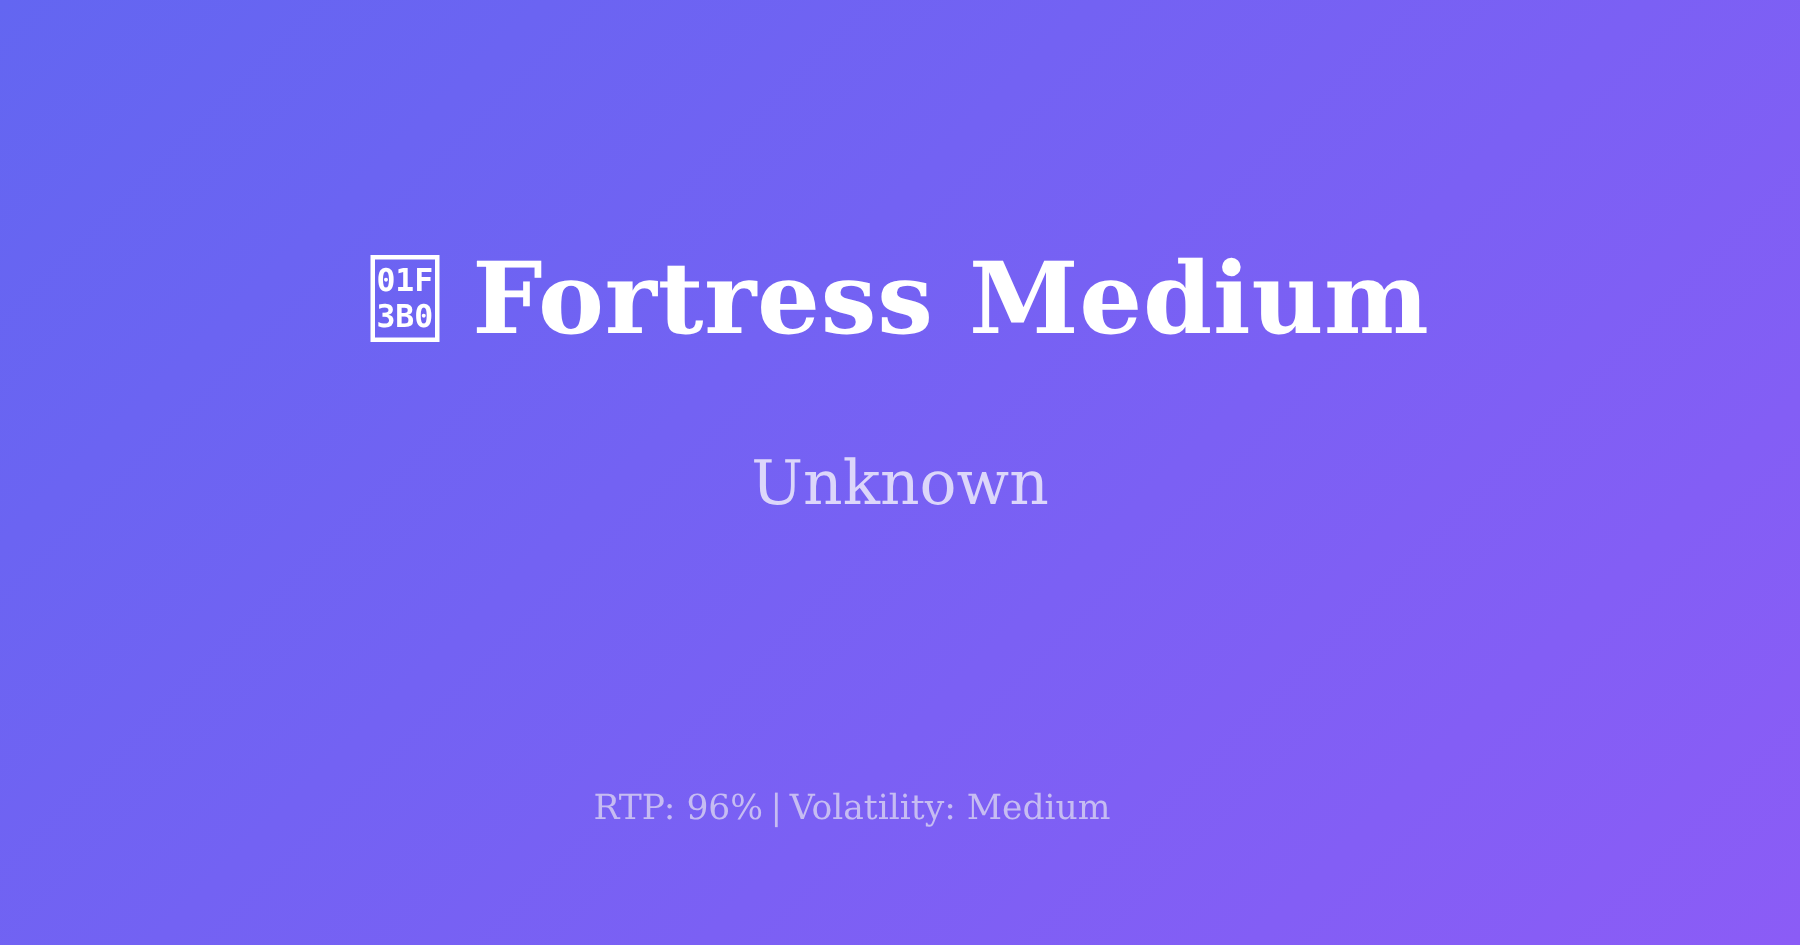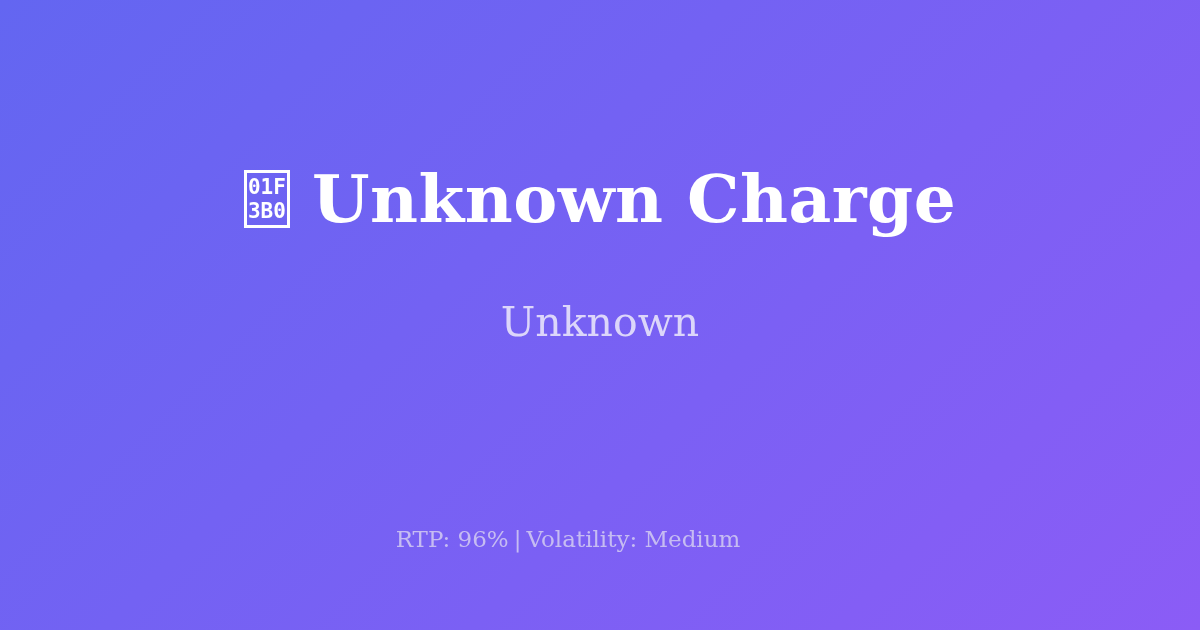--- a/index.html
+++ b/index.html
@@ -120,21 +120,21 @@
 
 <div class="og-card">
 
   <div class="title-block">
 
     <div class="game-title">
       <span class="tofu-glyph">
         <span class="tofu-row">01F</span>
         <span class="tofu-row">3B0</span>
       </span>
-      <span class="title-text">Unknown Charge</span>
+      <span class="title-text">Fortress Medium</span>
     </div>
 
     <div class="game-subtitle">Unknown</div>
 
   </div>
 
   <div class="meta-line">
     <span>RTP: 96%</span><span class="meta-sep">|</span><span>Volatility: Medium</span>
   </div>
 

